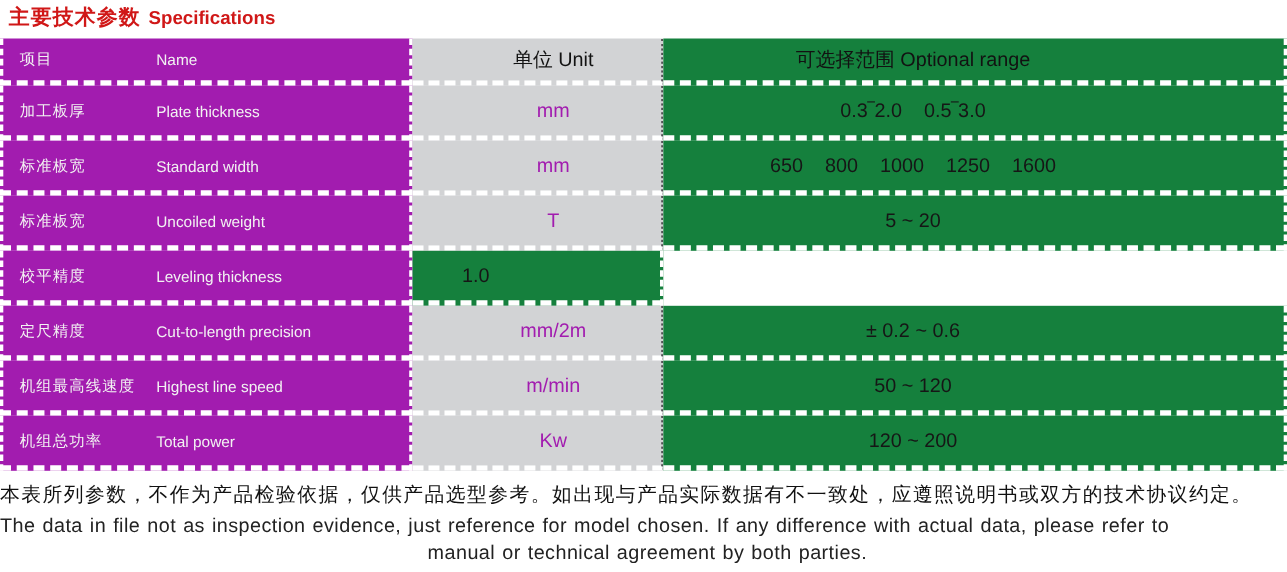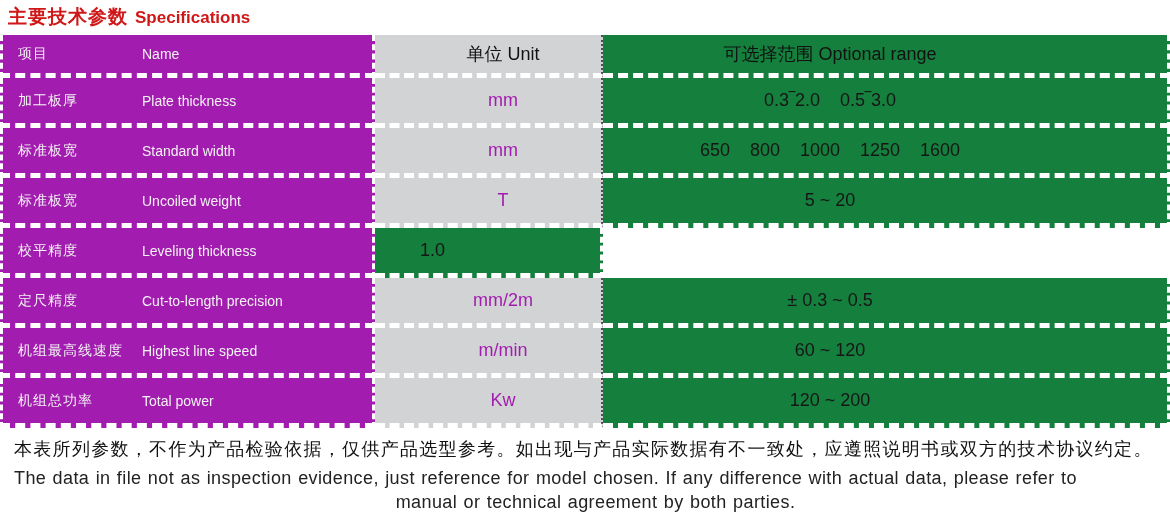--- a/index.html
+++ b/index.html
@@ -45,21 +45,21 @@
   .range-cell {
     background:#15803d; color:#161616;
     display:flex; align-items:center; justify-content:center;
     padding-right:110px;
     border-right:3px dashed #ffffff;
     font-size:18px; white-space:pre;
   }
   .header-row .unit-cell, .header-row .range-cell { color:#121212; }
 
   
-  .footer { margin-top:9px; padding-left:14px; }
+  .footer { margin-top:9px; padding-left:0; }
   .footer-cn {
     font-size:18px; color:#111111; letter-spacing:1.3px;
     line-height:25px; white-space:nowrap; overflow:hidden;
   }
   .footer-en-line1, .footer-en-line2 {
     font-size:18px; color:#222222; letter-spacing:0.4px; word-spacing:1px;
     line-height:24px; white-space:nowrap; overflow:hidden;
   }
   .footer-en-line1 { margin-top:4px; }
   .footer-en-line2 { padding-left:7px;text-align:center; }
@@ -139,34 +139,34 @@
 
     <div class="row">
       <div class="cell name-cell">
         <span class="cn-label">定尺精度</span>
         <span class="en-label">Cut-to-length precision</span>
       </div>
       <div class="cell unit-cell">
         <span>mm/2m</span>
       </div>
       <div class="cell range-cell">
-        <span>± 0.3 ~ 0.5</span>
+        <span>± 0.2 ~ 0.6</span>
       </div>
     </div>
 
     <div class="row">
       <div class="cell name-cell">
         <span class="cn-label">机组最高线速度</span>
         <span class="en-label">Highest line speed</span>
       </div>
       <div class="cell unit-cell">
         <span>m/min</span>
       </div>
       <div class="cell range-cell">
-        <span>60 ~ 120</span>
+        <span>50 ~ 120</span>
       </div>
     </div>
 
     <div class="row">
       <div class="cell name-cell">
         <span class="cn-label">机组总功率</span>
         <span class="en-label">Total power</span>
       </div>
       <div class="cell unit-cell">
         <span>Kw</span>

